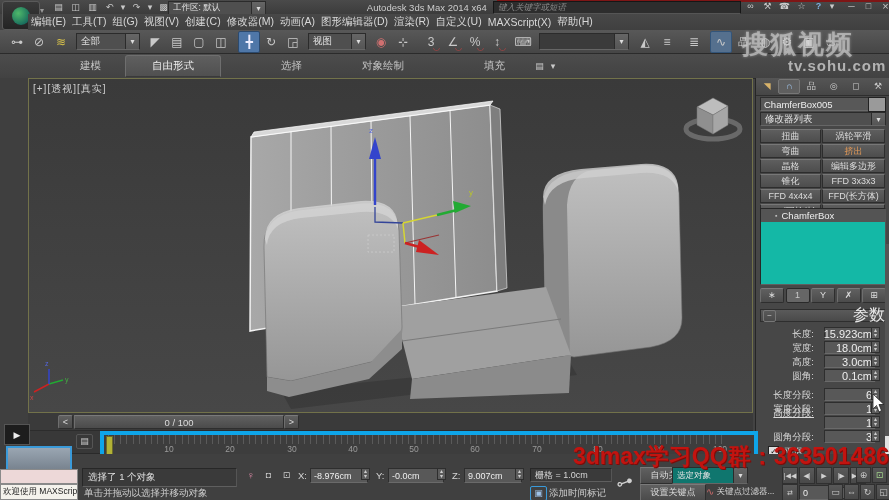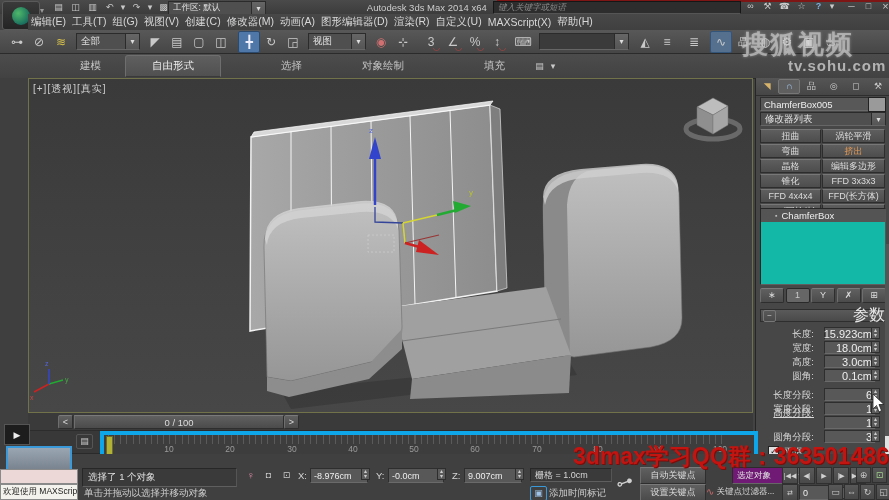--- a/index.html
+++ b/index.html
@@ -482,21 +482,21 @@
   </div>
 
   <span class="abs" style="left:616px;top:18px;font-size:17px;color:#d0d0d0;transform:rotate(-20deg);">⊶</span>
 
   <div class="abs btn3d" style="left:640px;top:13px;width:64px;height:15px;display:flex;align-items:center;justify-content:center;font-size:9px;">
     <span>自动关键点</span>
   </div>
   <div class="abs btn3d" style="left:640px;top:30px;width:64px;height:15px;display:flex;align-items:center;justify-content:center;font-size:9px;">
     <span>设置关键点</span>
   </div>
-  <div class="abs dd" style="left:732px;top:13px;width:74px;height:15px;background:#701a75;">
+  <div class="abs dd" style="left:672px;top:13px;width:74px;height:15px;background:#0f766e;">
     <span class="val" style="font-size:8.5px;">选定对象</span>
     <span class="car">▾</span>
   </div>
   <div class="abs row" style="left:706px;top:30px;width:74px;height:15px;">
     <span style="color:#c96a6a;font-size:10px;margin-right:2px;">∿</span>
     <span style="font-size:8.5px;white-space:nowrap;">关键点过滤器...</span>
   </div>
 
   <div class="abs row" style="left:782px;top:13px;">
     <span class="pbtn">|◀◀</span>

